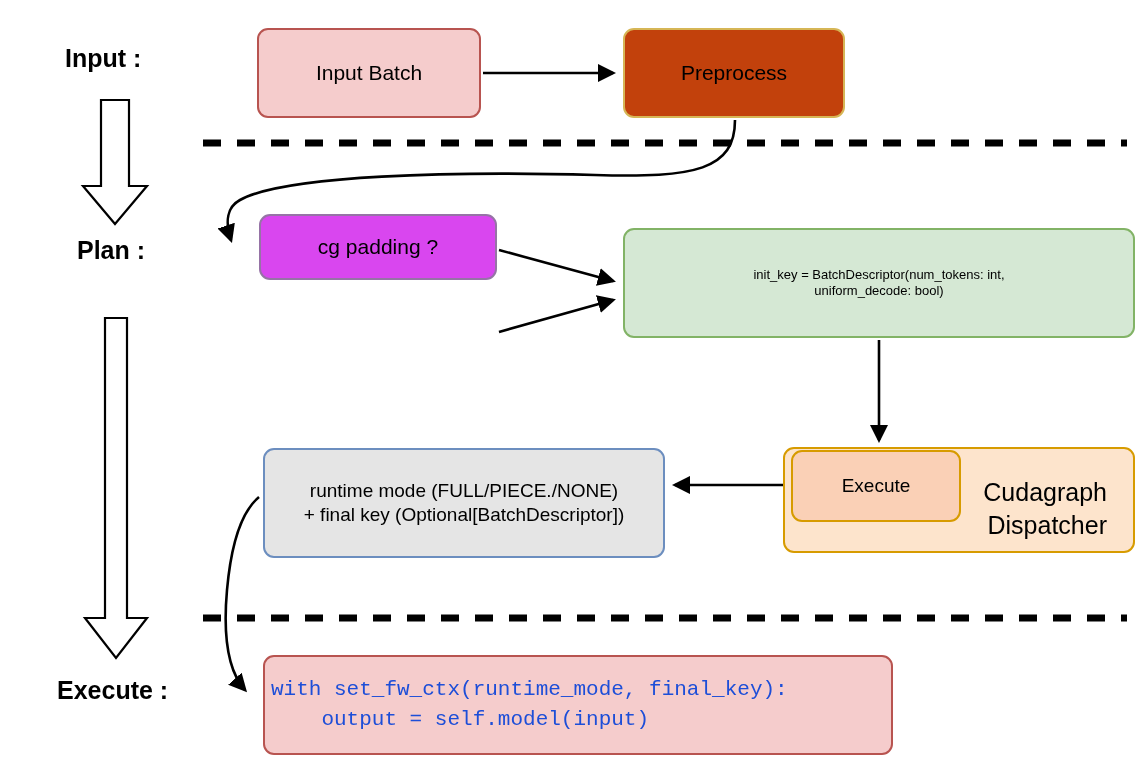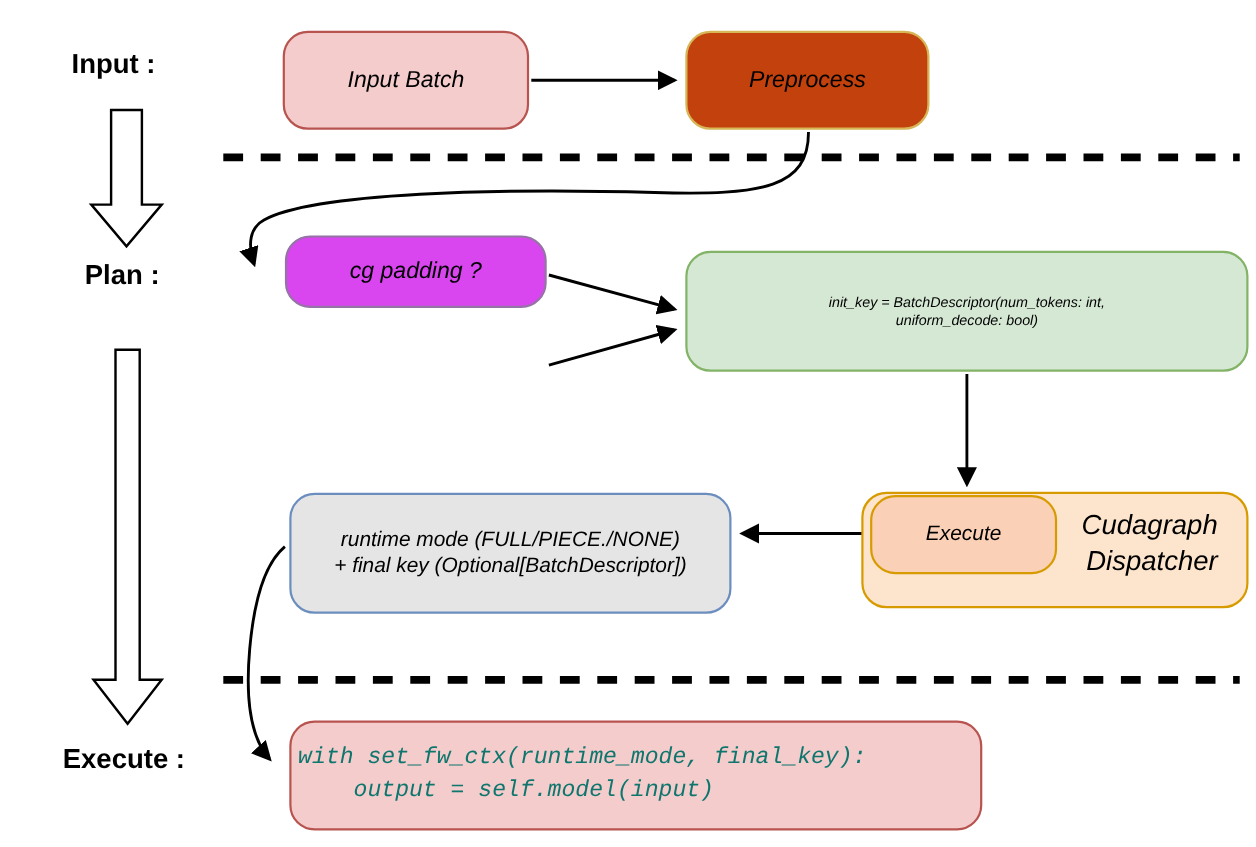--- a/index.html
+++ b/index.html
@@ -29,33 +29,32 @@
     font-family: "Liberation Sans", sans-serif;
     font-weight: bold;
     font-size: 25px;
     color: #000000;
     white-space: nowrap;
     letter-spacing: 0px;
   }
   .node {
     position: absolute;
     box-sizing: border-box;
-    border-radius: 23px;
+    border-radius: 11px;
     border-style: solid;
     border-width: 2px;
     display: flex;
     align-items: center;
     justify-content: center;
     text-align: center;
     font-family: "Liberation Sans", sans-serif;
     font-size: 21px;
     color: #000000;
     line-height: 1.24;
-    padding: 2px 8px;
-    font-style: italic;
+    padding: 17px 8px;
   }
   .node-input-batch {
     left: 222px; top: 28px; width: 224px; height: 90px;
     background: #f5cccc; border-color: #b85450;
   }
   .node-preprocess {
     left: 588px; top: 28px; width: 222px; height: 90px;
     background: #c2410c; border-color: #d6b656; justify-content: center;
   }
   .node-cg-padding {
@@ -97,21 +96,21 @@
   .node-code {
     left: 228px; top: 655px; width: 630px; height: 100px;
     background: #f5cccc; border-color: #b85450;
     align-items: center;
     justify-content: flex-start;
     padding-left: 6px;
   }
   .code-text {
     font-family: "Liberation Mono", monospace;
     font-size: 21px;
-    color: #0f766e;
+    color: #1d4ed8;
     white-space: pre;
     line-height: 1.42;
     text-align: left;
   }
   .nodetext { display: block; }
 </style>
 </head>
 <body>
 
 <div id="stage">

